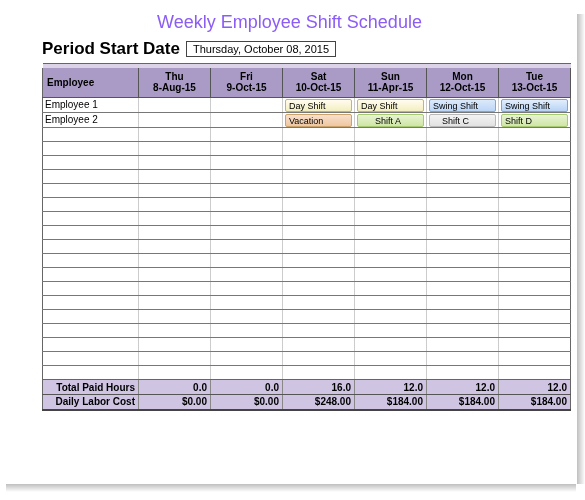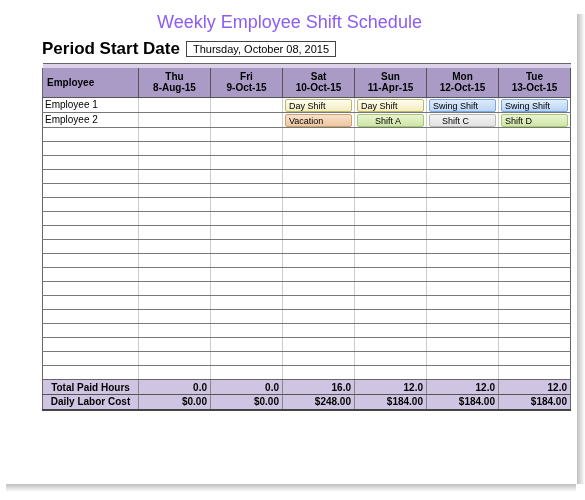--- a/index.html
+++ b/index.html
@@ -54,21 +54,21 @@
   .shiftA   { background: linear-gradient(#e8f3d3, #cfe6a5); border:1px solid #a6c971;padding-left:17px; }
   .swing    { background: linear-gradient(#dce9fb, #bcd6f6); border:1px solid #7da8df; }
   .shiftC   { background: linear-gradient(#f3f3f3, #e2e2e2); border:1px solid #b9b9b9;padding-left:12px; }
   .swing2   { background: linear-gradient(#e2eefc, #b8d3f5); border:1px solid #7aa6dc; }
   .shiftD   { background: linear-gradient(#e8f3d3, #d0e6a6); border:1px solid #a6c971; }
   tr.totals td {
     background:#cfc5e3; font-weight:bold; font-size:10px; text-align:right;
     border-top:1px solid #555; border-bottom:1px solid #555; height:15px;
     border-left:1px solid #888; border-right:1px solid #888; padding:0 3px;
   }
-  tr.totals td:first-child { text-align:center; border-left:1px solid #666; }
+  tr.totals td:first-child { text-align:right; border-left:1px solid #666; }
   tr.totals td:last-child { border-right:1px solid #666; }
   tr.grandsep td { height:0; border-top:2px solid #444; }
 </style>
 </head>
 <body>
 
 <div class="page">
   <div class="title">Weekly Employee Shift Schedule</div>
 
   <div class="period-row">

